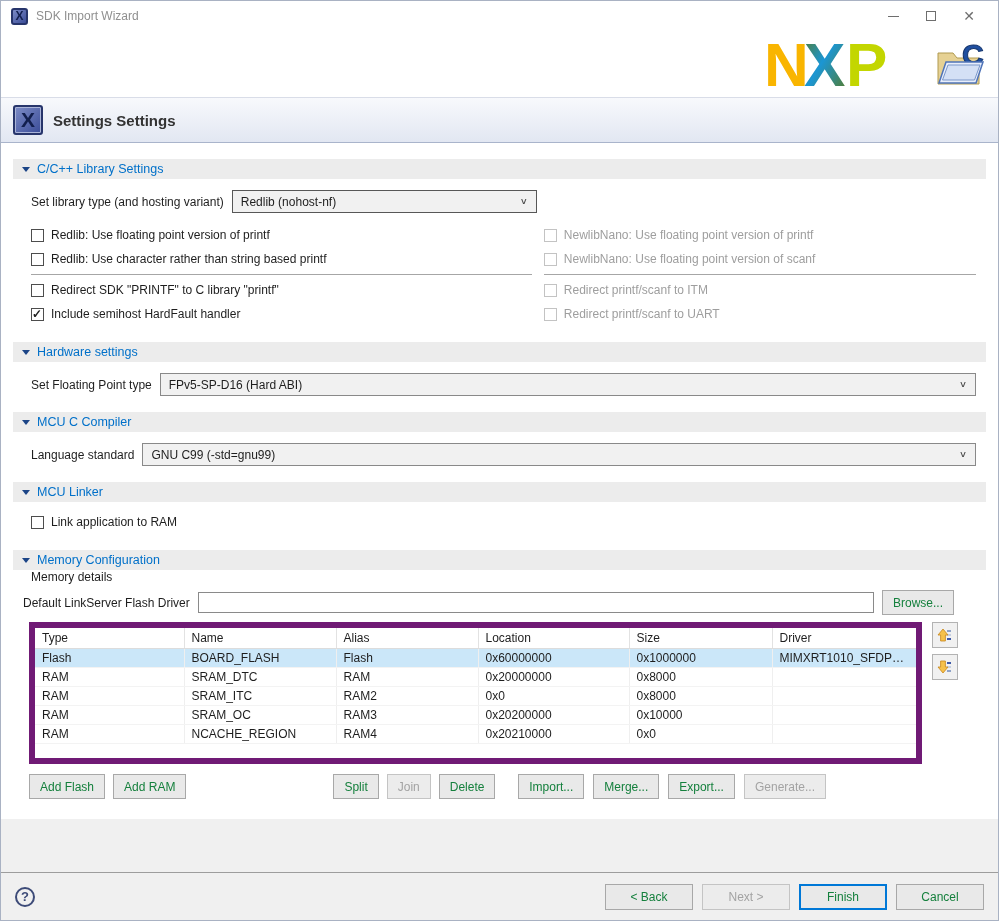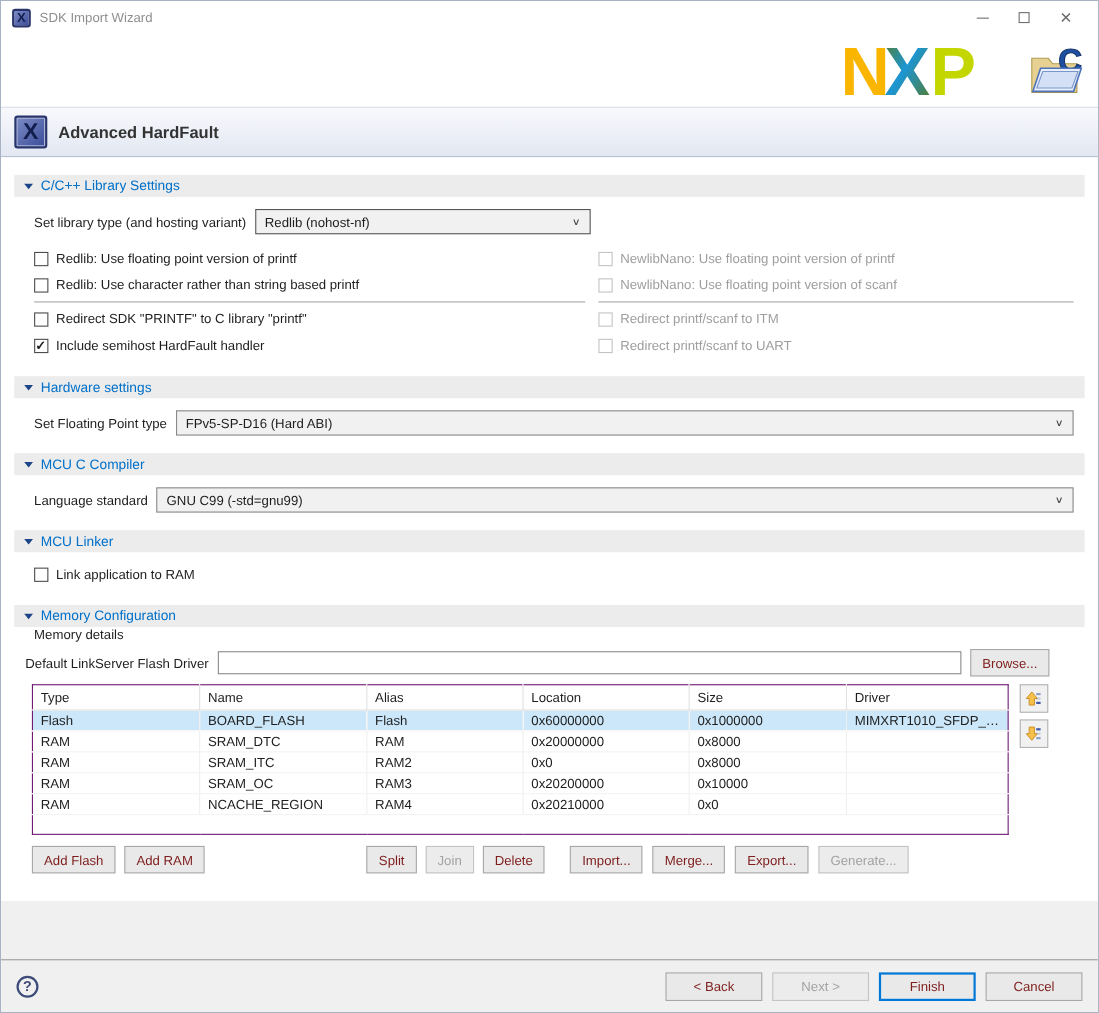--- a/index.html
+++ b/index.html
@@ -50,24 +50,24 @@
   .cb-box { width: 13px; height: 13px; border: 1px solid #4d4d4d; background: #fff; position: relative; flex: 0 0 13px; }
   .cb-box.checked::after { content: "✓"; position: absolute; left: 0; top: -2px; font-size: 12px; color: #212121; font-weight: bold; }
   .cb-item.disabled .cb-box { border-color: #c3c3c3; }
   .cb-item.disabled .cb-label { color: #9e9e9e; }
   .cb-group2 { border-top: 1px solid #a6a6a6; margin-top: 3px; padding-top: 3px; }
   .single-cb { margin-top: 8px; }
   
   .mem-details { }
   .driver-row { margin-top: 6px; display: flex; align-items: center; gap: 8px; padding-left: 10px; padding-right: 32px; }
   .text-input { flex: 1; height: 21px; border: 1px solid #8a8a8a; background: #fff; padding: 0 5px; font-family: "Liberation Sans", sans-serif; font-size: 12px; }
-  .btn { background: #e9e9e9; border: 1px solid #a8a8a8; height: 25px; padding: 0 10px; font-family: "Liberation Sans", sans-serif; font-size: 12px; color: #7f1d1d; display: inline-flex; align-items: center; justify-content: center; cursor: default; white-space: nowrap; }
+  .btn { background: #e9e9e9; border: 1px solid #a8a8a8; height: 25px; padding: 0 10px; font-family: "Liberation Sans", sans-serif; font-size: 12px; color: #15803d; display: inline-flex; align-items: center; justify-content: center; cursor: default; white-space: nowrap; }
   .btn.disabled { color: #a3a3a3; border-color: #c4c4c4; background: #ececec; }
   .table-zone { margin-top: 7px; display: flex; gap: 10px; padding-left: 16px; align-items: flex-start; }
-  table.mem { border-collapse: collapse; table-layout: fixed; width: 887px; border: 1px solid #701a75; background: #fff; font-size: 12px; }
+  table.mem { border-collapse: collapse; table-layout: fixed; width: 887px; border: 6px solid #701a75; background: #fff; font-size: 12px; }
   table.mem th { text-align: left; font-weight: normal; height: 23px; padding: 0 7px; border-right: 1px solid #e2e2e2; border-bottom: 1px solid #dcdcdc; white-space: nowrap; overflow: hidden; }
   table.mem th:last-child { border-right: none; }
   table.mem td { height: 19px; padding: 0 7px; border-right: 1px solid #efefef; border-bottom: 1px solid #f3f3f3; white-space: nowrap; overflow: hidden; text-overflow: ellipsis; }
   table.mem td:last-child { border-right: none; }
   table.mem tr.selected td { background: #cbe7f9; }
   table.mem tr.filler td { height: 18px; border-bottom: none; }
   .updown { display: flex; flex-direction: column; gap: 6px; }
   .icon-btn { width: 26px; height: 26px; background: #f1f1f1; border: 1px solid #b3b3b3; display: flex; align-items: center; justify-content: center; }
   .table-btns { margin-top: 10px; margin-left: 16px; width: 887px; display: flex; gap: 8px; align-items: center; }
   .grp-mid { margin-left: 139px; display: flex; gap: 8px; }
@@ -118,21 +118,21 @@
     <svg width="52" height="54" viewBox="0 0 52 54" aria-hidden="true">
       <path d="M4 16 h15 l4 5 h22 v26 H4 z" fill="#e6d193" stroke="#b09a50"></path>
       <text x="28" y="28" font-family="Liberation Sans, sans-serif" font-weight="bold" font-size="30" fill="#1f4fa0" stroke="#16366e" stroke-width="1">C</text>
       <path d="M12 25 h37 l-7 21 H5 z" fill="#e8eefb" stroke="#4f74b8" stroke-width="1.5"></path>
       <path d="M14 28 h32 l-5.5 15 H8.5 z" fill="#d4e0f5" stroke="#7a97c9"></path>
     </svg>
   </div>
 
   <div class="banner">
     <div class="app-icon big">X</div>
-    <span class="banner-title">Advanced HardFault</span>
+    <span class="banner-title">Settings Settings</span>
   </div>
 
   <div class="content">
 
     <div class="section-bar">
       <span class="tri-down"></span>
       <span class="section-title">C/C++ Library Settings</span>
     </div>
     <div class="indent">
       <div class="form-row">

